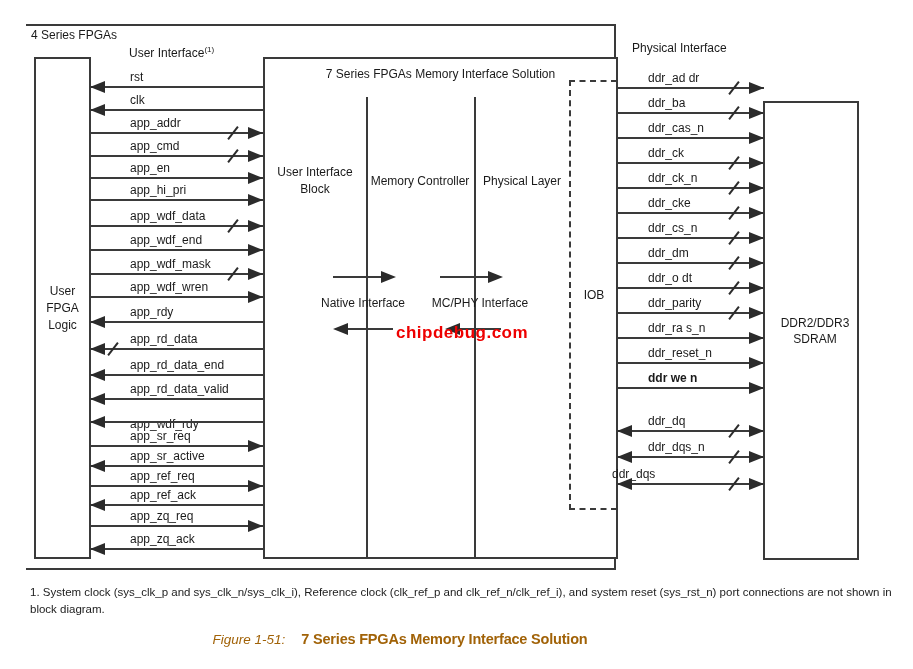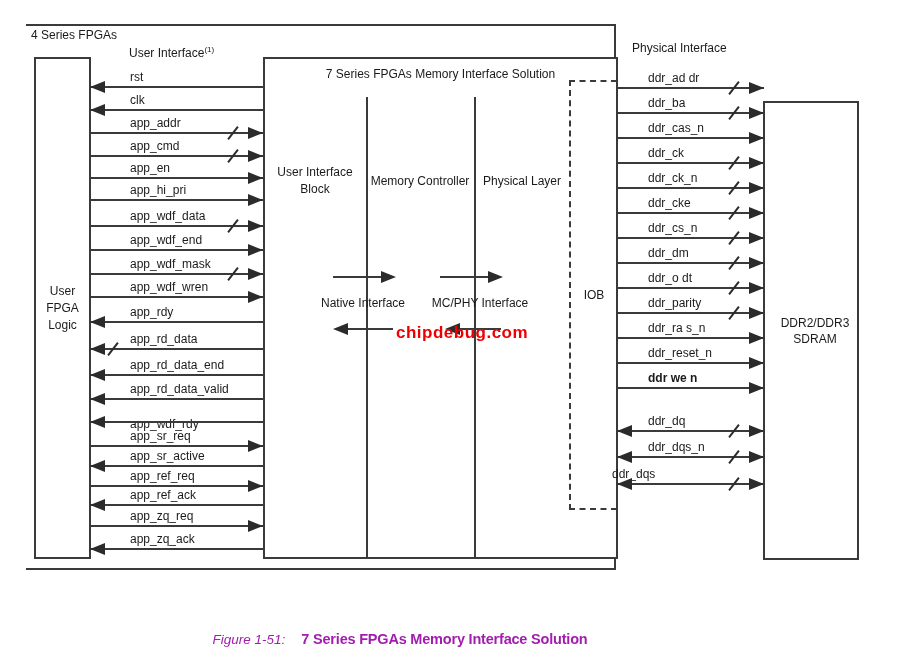--- a/index.html
+++ b/index.html
@@ -24,21 +24,21 @@
   #iob-box{position:absolute;left:569px;top:80px;width:48px;height:430px;box-sizing:border-box;
            border:2px dashed #3a3a3a;border-right:none;display:flex;align-items:center;justify-content:center;
            font-size:12px;}
   #ddr-box{left:763px;top:57px;width:96px;height:459px;display:flex;align-items:center;justify-content:flex-end;margin-top:44px;}
   #ddr-box .t{text-align:center;font-size:12px;line-height:16px;width:84px;}
   .iface-lbl{position:absolute;width:130px;text-align:center;font-size:12px;background:transparent;}
   #watermark{position:absolute;left:396px;top:323px;font-size:17px;font-weight:bold;
              letter-spacing:0.5px;}
   sup{font-size:8px;vertical-align:super;line-height:0;}
   #footnote{position:absolute;left:30px;top:584px;width:862px;font-size:11.5px;line-height:17px;color:#1c1c1c;}
-  #caption{position:absolute;left:0;top:630px;width:800px;text-align:center;color:#a21caf;}
+  #caption{position:absolute;left:0;top:630px;width:800px;text-align:center;color:#a16207;}
   #caption .pfx{font-style:italic;font-size:13.5px;margin-right:16px;}
   #caption .ttl{font-weight:bold;font-size:14.5px;letter-spacing:-0.2px;}
 </style>
 </head>
 <body>
 
 <div id="canvas">
 
   <div id="outer-frame"></div>
   <div class="lbl" style="left:31px;top:28px;">4 Series FPGAs</div>
@@ -213,18 +213,19 @@
       <div class="arr-r" style="left: 749px; top: 451px;"></div>
       <div class="arr-l" style="left: 617px; top: 451px;"></div>
       <div class="slash" style="left: 733px; top: 449px;"></div>
       <div class="lbl" style="left: 612px; top: 467px;">ddr_dqs</div>
       <div class="wire" style="left: 617px; top: 483px; width: 147px;"></div>
       <div class="arr-r" style="left: 749px; top: 478px;"></div>
       <div class="arr-l" style="left: 617px; top: 478px;"></div>
       <div class="slash" style="left: 733px; top: 476px;"></div>
     </div>
 
+  <div id="footnote">1. System clock (sys_clk_p and sys_clk_n/sys_clk_i), Reference clock (clk_ref_p and clk_ref_n/clk_ref_i), and system reset (sys_rst_n) port connections are not shown in block diagram.</div>
 
   <div id="caption">
     <span class="pfx">Figure 1-51:</span><span class="ttl">7 Series FPGAs Memory Interface Solution</span>
   </div>
 
 </div>
 
 </body></html>

